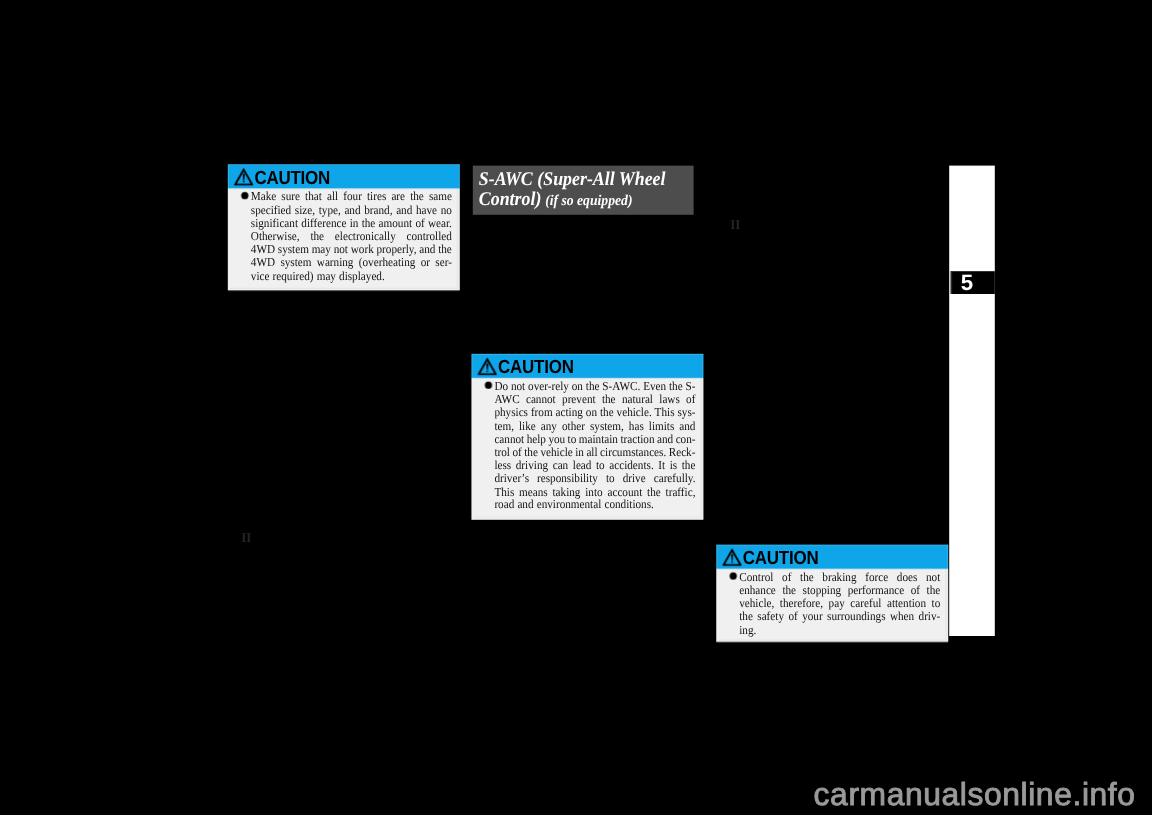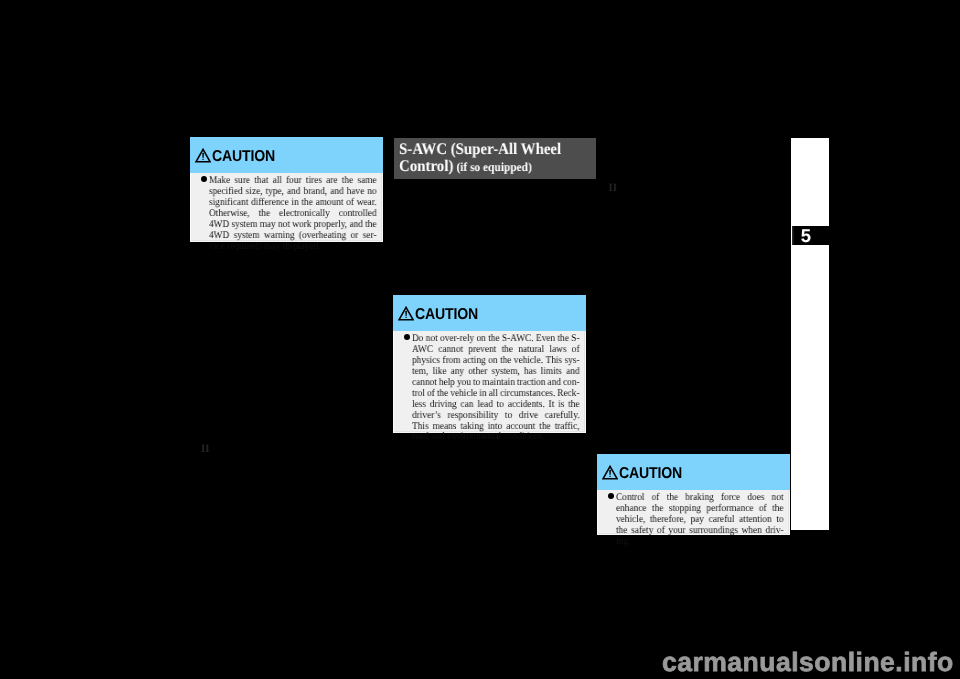--- a/index.html
+++ b/index.html
@@ -17,22 +17,22 @@
   .caution{
     position:absolute;
     transform:translateZ(0);
     background:#f0f0f0;
     box-sizing:border-box;
     box-shadow: inset 1px 1px 0 0 #fafafa,
                 inset -1px -1px 0 0 #f6f6f6,
                 inset -2px -2px 0 0 #e4e4e4;
   }
   .caution-head{
-    background:#7dd3fc;
-    height:36px;
+    background:#0ea5e9;
+    height:20px;
     display:flex;align-items:center;
     padding:0 0 0 5.2px;
   }
   .caution-title{
     -webkit-font-smoothing:antialiased;
     position:relative;top:1.9px;left:-1px;
     font-family:"Liberation Sans", sans-serif;
     font-weight:bold;
     color:#000;
     font-size:15.8px;
@@ -138,24 +138,24 @@
     font-size:11px;line-height:11px;
     white-space:nowrap;
   }
   #g1{left:201px;top:443.5px;}
   #g2{left:608.5px;top:182.5px;}
 
   
   #c1{left:189.9px;top:136.8px;width:193.1px;height:105.5px;}
   #c2{left:392.9px;top:294.8px;width:193.4px;height:138px;}
   #c3{left:596.9px;top:453.8px;width:193.4px;height:81.2px;}
-  #sh{left:394px;top:138px;width:202px;height:41px;}
+  #sh{left:394px;top:138px;width:184px;height:41px;font-style:italic;}
   .tabstrip{left:791px;top:137.8px;width:38px;height:392.4px;}
   .tabnum{left:792px;top:226px;width:37px;height:18.5px;}
-  .watermark{left:662px;top:649px;font-weight:bold;}
+  .watermark{left:678px;top:649px;}
 </style>
 </head>
 <body>
 
 <div class="page">
 
   <div class="caution" id="c1">
     <div class="caution-head">
       <span class="tri">
           <svg viewBox="0 0 153 141" width="16.1" height="14.8">

